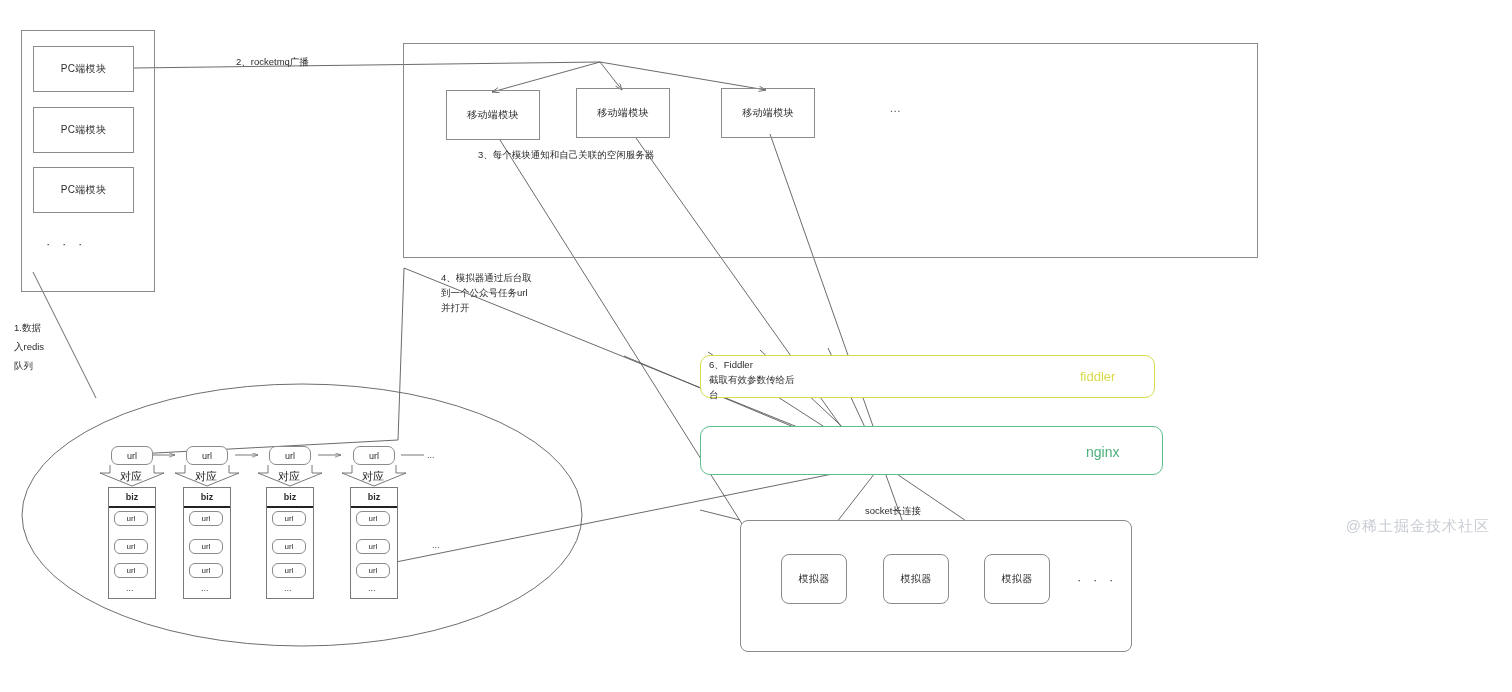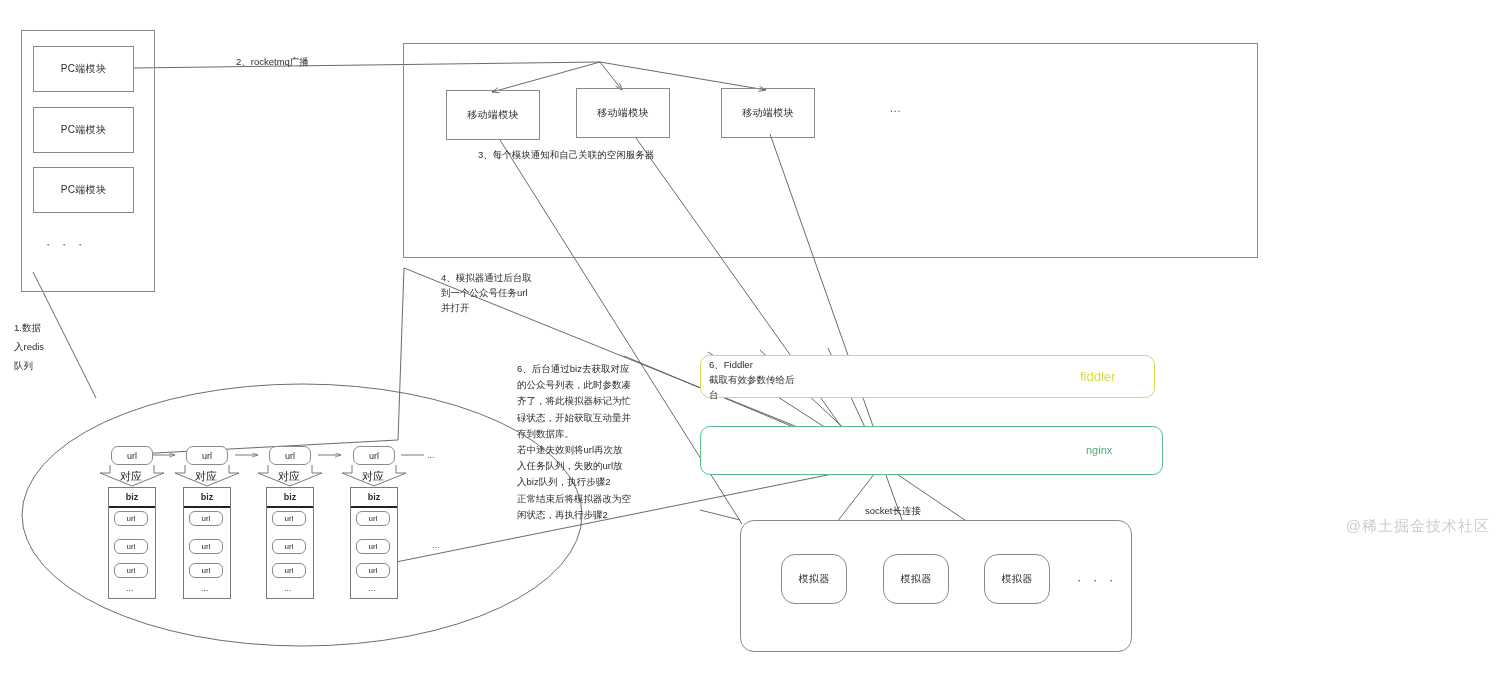--- a/index.html
+++ b/index.html
@@ -2,21 +2,21 @@
 <html><head>
 <meta charset="utf-8">
 <style>
   html,body{margin:0;padding:0;background:#ffffff;}
   body{width:1512px;height:692px;position:relative;overflow:hidden;
        font-family:"Liberation Sans","DejaVu Sans",sans-serif;color:#2b2b2b;}
   #canvas{position:absolute;left:0;top:0;width:1512px;height:552px;}
   .svg-layer{position:absolute;left:0;top:0;width:1512px;height:692px;}
 
   .box{position:absolute;box-sizing:border-box;border:1px solid #8a8a8a;background:transparent;}
-  .rbox{position:absolute;box-sizing:border-box;border:1px solid #8a8a8a;border-radius:14px;background:#fff;}
+  .rbox{position:absolute;box-sizing:border-box;border:1px solid #8a8a8a;border-radius:8px;background:#fff;}
   .lbl{position:absolute;display:flex;align-items:center;justify-content:center;
        text-align:center;box-sizing:border-box;}
   .ctr{display:flex;align-items:center;justify-content:center;}
 
   .cn{font-size:10px;letter-spacing:.3px;}
   .note{position:absolute;font-size:9.5px;line-height:15.5px;color:#2b2b2b;white-space:pre-line;}
   .dots{position:absolute;font-size:13px;letter-spacing:4px;color:#3a3a3a;}
 
   .pcmod{width:101px;height:46px;}
   .mobmod{width:94px;height:50px;}
@@ -25,21 +25,21 @@
   .bizbox{position:absolute;box-sizing:border-box;width:48px;height:112px;border:1px solid #7a7a7a;background:#fff;}
   .bizhdr{height:18px;border-bottom:2px solid #222;font-size:9px;font-weight:bold;}
   .innerurl{position:absolute;box-sizing:border-box;width:34px;height:15px;border:1px solid #8a8a8a;
             border-radius:6px;background:#fff;font-size:8px;}
   .bizdots{position:absolute;font-size:9px;color:#444;}
   .simbox{width:66px;height:50px;}
 
   .fiddler-box{position:absolute;box-sizing:border-box;border:1px solid #d9db4a;border-radius:10px;background:#fff;}
   .nginx-box{position:absolute;box-sizing:border-box;border:1px solid #5cc08c;border-radius:10px;background:#fff;}
   .fiddler-tag{position:absolute;color:#d9db4a;font-size:13px;}
-  .nginx-tag{position:absolute;color:#4bb07a;font-size:11px;}
+  .nginx-tag{position:absolute;color:#4bb07a;font-size:14px;}
   .watermark{position:absolute;right:22px;bottom:16px;color:#c9cdd4;font-size:15px;letter-spacing:1px;}
   .corr{position:absolute;font-size:11px;color:#1a1a1a;}
 </style>
 </head>
 <body>
 
 <div id="canvas">
 
   <svg class="svg-layer" viewBox="0 0 1512 692">
     <defs>
@@ -143,30 +143,20 @@
   <div class="dots" style="left:890px;top:103px;font-size:10px;letter-spacing:1px;">...</div>
 
   <div class="note" style="left:14px;top:318px;line-height:19px;">1.数据
 入redis
 队列</div>
   <div class="note" style="left:236px;top:54px;">2、rocketmq广播</div>
   <div class="note" style="left:478px;top:147px;">3、每个模块通知和自己关联的空闲服务器</div>
   <div class="note" style="left:441px;top:270px;line-height:15px;">4、模拟器通过后台取
 到一个公众号任务url
 并打开</div>
-  <div class="note" style="left:517px;top:361px;line-height:16.2px;">6、后台通过biz去获取对应
-的公众号列表，此时参数凑
-齐了，将此模拟器标记为忙
-碌状态，开始获取互动量并
-存到数据库。
-若中途失效则将url再次放
-入任务队列，失败的url放
-入biz队列，执行步骤2
-正常结束后将模拟器改为空
-闲状态，再执行步骤2</div>
 
   <div class="urlpill lbl" style="left:111px;top:446px;">
     <span>url</span>
     </div>
   <div class="corr" style="left:120px;top:469px;">对应</div>
   <div class="bizbox" style="left:108px;top:487px;">
     <div class="bizhdr ctr">biz</div>
   </div>
   <div class="innerurl lbl" style="left:114px;top:511px;">
     <span>url</span>

